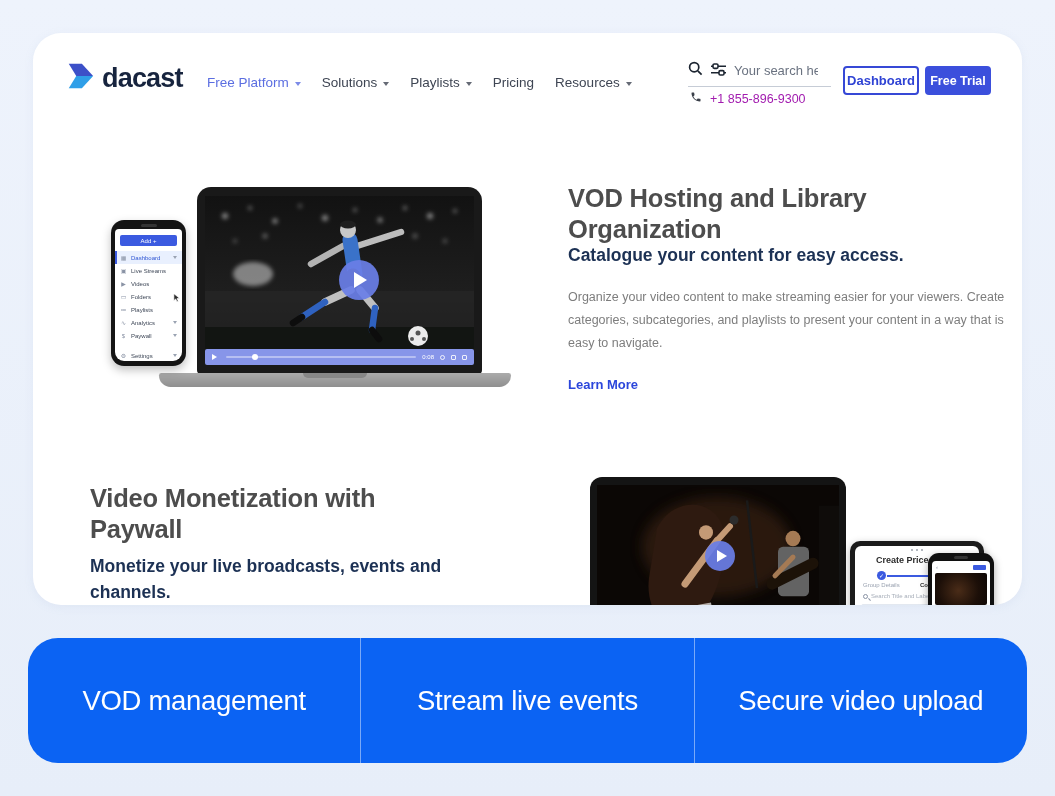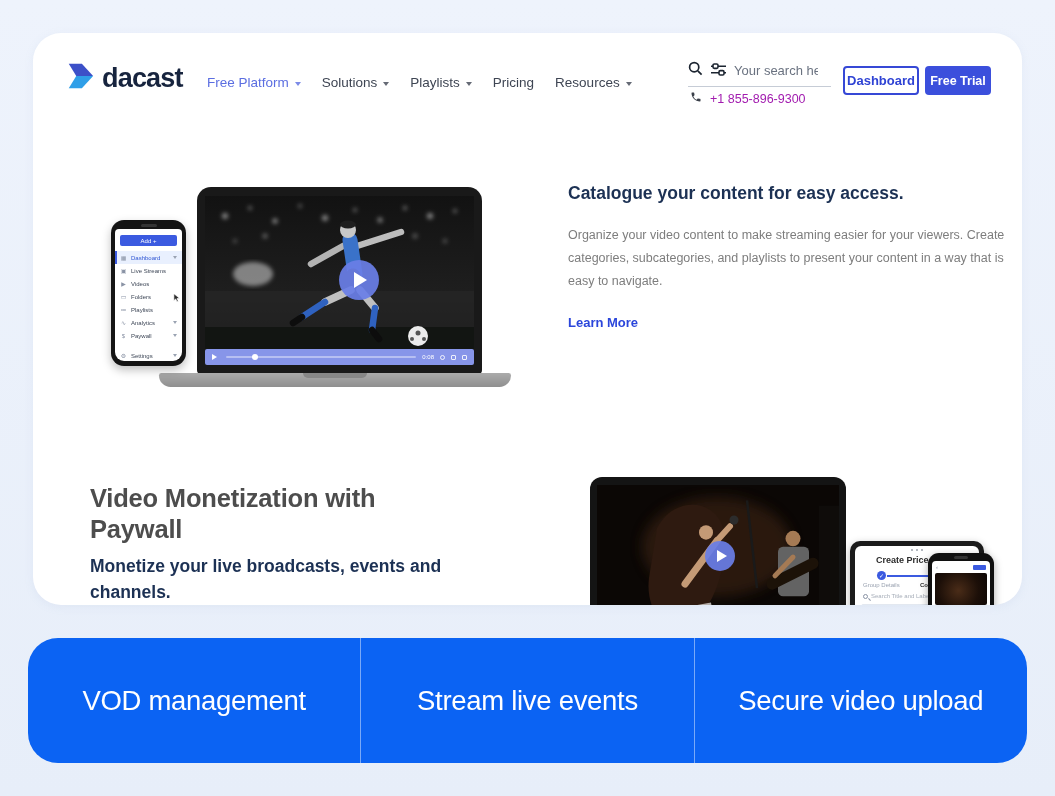--- a/index.html
+++ b/index.html
@@ -319,20 +319,21 @@
           <span>Settings</span>
           <span class="rcaret"></span>
         </div>
         <svg class="cursor-svg" width="8" height="10" viewBox="0 0 12 16">
           <path d="M1 1 L1 12 L4 9.5 L6 14 L8 13 L6 8.8 L10 8.5 Z" fill="#2b2b2b" stroke="#fff" stroke-width="1"></path>
         </svg>
       </div>
     </div>
 
     <div class="hero-copy">
+      <div class="h-title">VOD Hosting and Library Organization</div>
       <div class="h-sub">Catalogue your content for easy access.</div>
       <div class="h-body">Organize your video content to make streaming easier for your viewers. Create categories, subcategories, and playlists to present your content in a way that is easy to navigate.</div>
       <a class="h-link">Learn More</a>
     </div>
 
     <div class="mon-copy">
       <div class="h-title">Video Monetization with Paywall</div>
       <div class="h-sub">Monetize your live broadcasts, events and channels.</div>
     </div>
 

